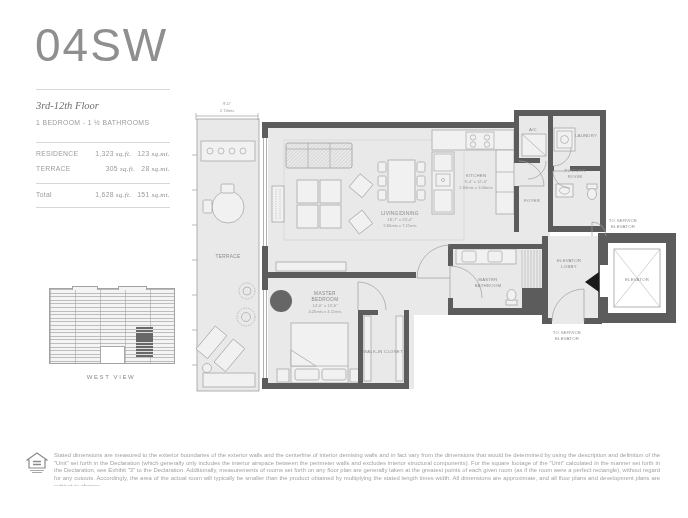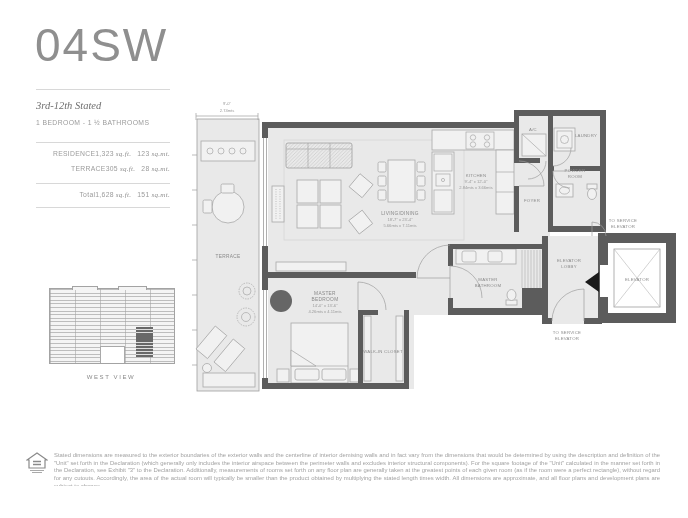--- a/index.html
+++ b/index.html
@@ -6,21 +6,21 @@
   #page{position:relative;width:688px;height:486px;background:#fff;overflow:hidden;
         font-family:"Liberation Sans",sans-serif;}
   
   #unit-title{position:absolute;left:35px;top:22px;margin:0;font-size:46px;line-height:1;
         font-weight:100;color:#8f8f8f;letter-spacing:2px;}
   .rule{position:absolute;left:36px;width:134px;height:1px;background:#d8d8d8;}
   #rule1{top:89px}#rule2{top:142px}#rule3{top:183px}#rule4{top:207px}
   #floor-range{position:absolute;left:36px;top:100px;font-family:"Liberation Serif",serif;
         font-style:italic;font-size:10.5px;color:#6f6f6f;}
   #config{position:absolute;left:36px;top:119px;font-size:6.8px;color:#9b9b9b;letter-spacing:.4px;}
-  .arow{position:absolute;left:36px;width:134px;display:flex;justify-content:flex-end;
+  .arow{position:absolute;left:36px;width:134px;display:flex;justify-content:space-between;
         font-size:6.8px;color:#9b9b9b;letter-spacing:.3px;}
   #arow1{top:150px}#arow2{top:165px}#arow-total{top:191px}
   .avals{display:flex;align-items:baseline;}
   .avals .u{font-family:"Liberation Serif",serif;font-style:italic;font-size:7px;color:#8c8c8c;margin-left:2px;}
   .avals .n2{margin-left:6px;}
   
   #elevation{position:absolute;left:49px;top:288px;width:124px;height:74px;border:1px solid #a3a3a3;
         background:
           repeating-linear-gradient(90deg,rgba(160,160,160,.55) 0 1px,transparent 1px 25px),
           repeating-linear-gradient(180deg,#bdbdbd 0 1px,#f4f4f4 1px 3.6px);}
@@ -47,21 +47,21 @@
         line-height:7.7px;color:#a2a2a2;text-align:justify;}
   #eho-icon{position:absolute;left:26px;top:452px;}
 </style>
 </head>
 <body>
 
 <div id="page">
 
   <h1 id="unit-title">04SW</h1>
   <div class="rule" id="rule1"></div>
-  <div id="floor-range">3rd-12th Stated</div>
+  <div id="floor-range">3rd-12th Floor</div>
   <div id="config">1 BEDROOM - 1 ½ BATHROOMS</div>
   <div class="rule" id="rule2"></div>
 
   <div class="arow" id="arow1">
     <span>RESIDENCE</span>
     <span class="avals">
       <span class="n">1,323</span>
       <span class="u">sq.ft.</span>
       <span class="n n2">123</span>
       <span class="u">sq.mt.</span>

